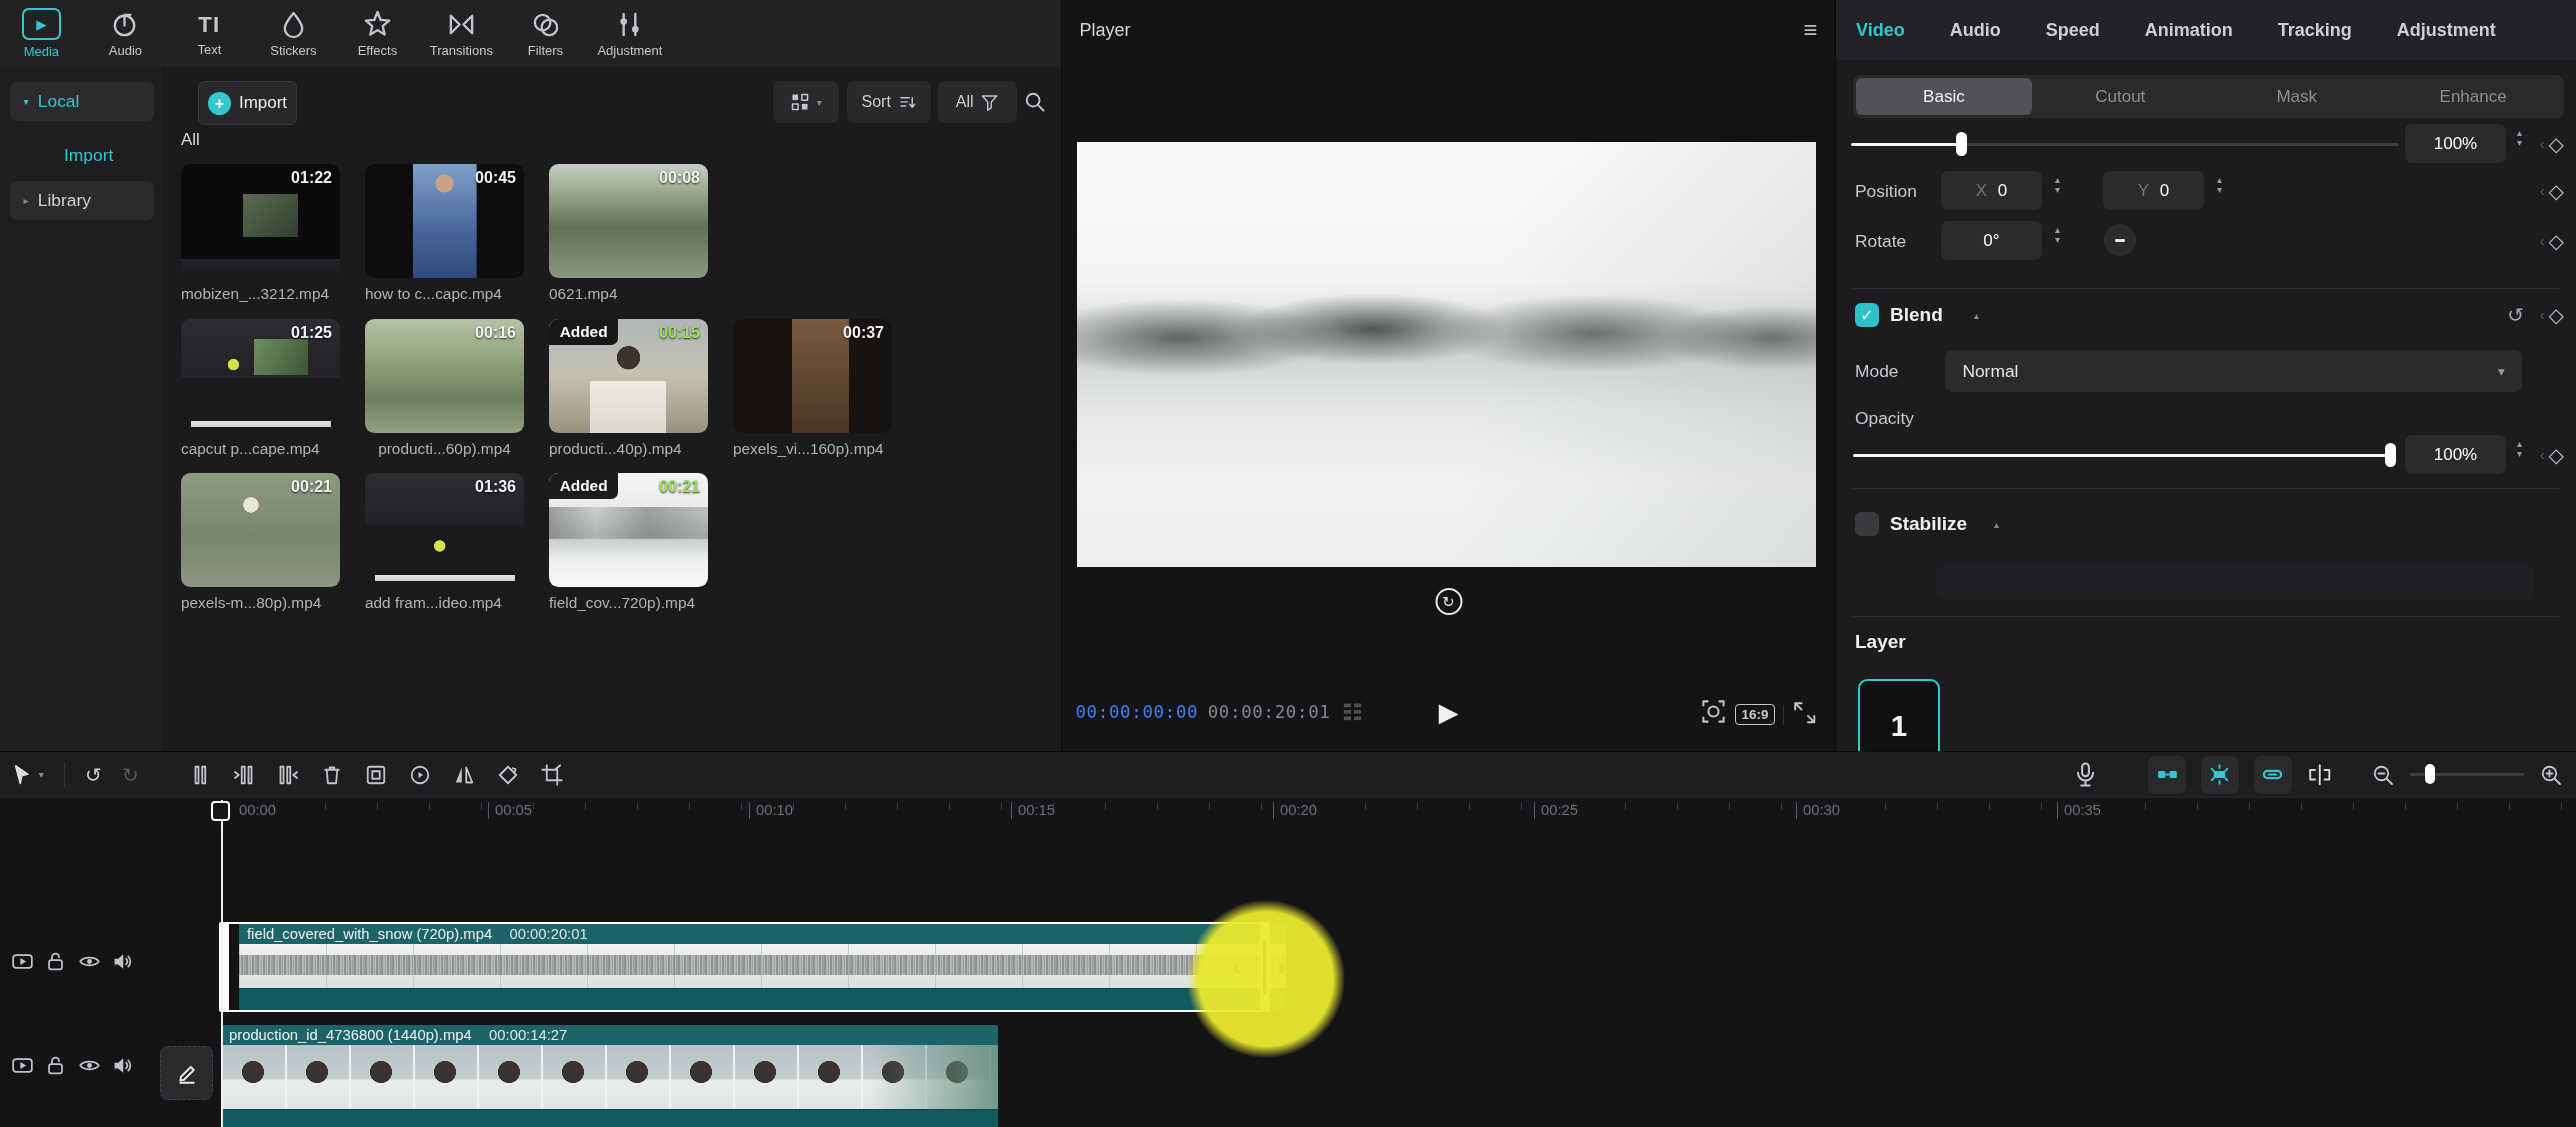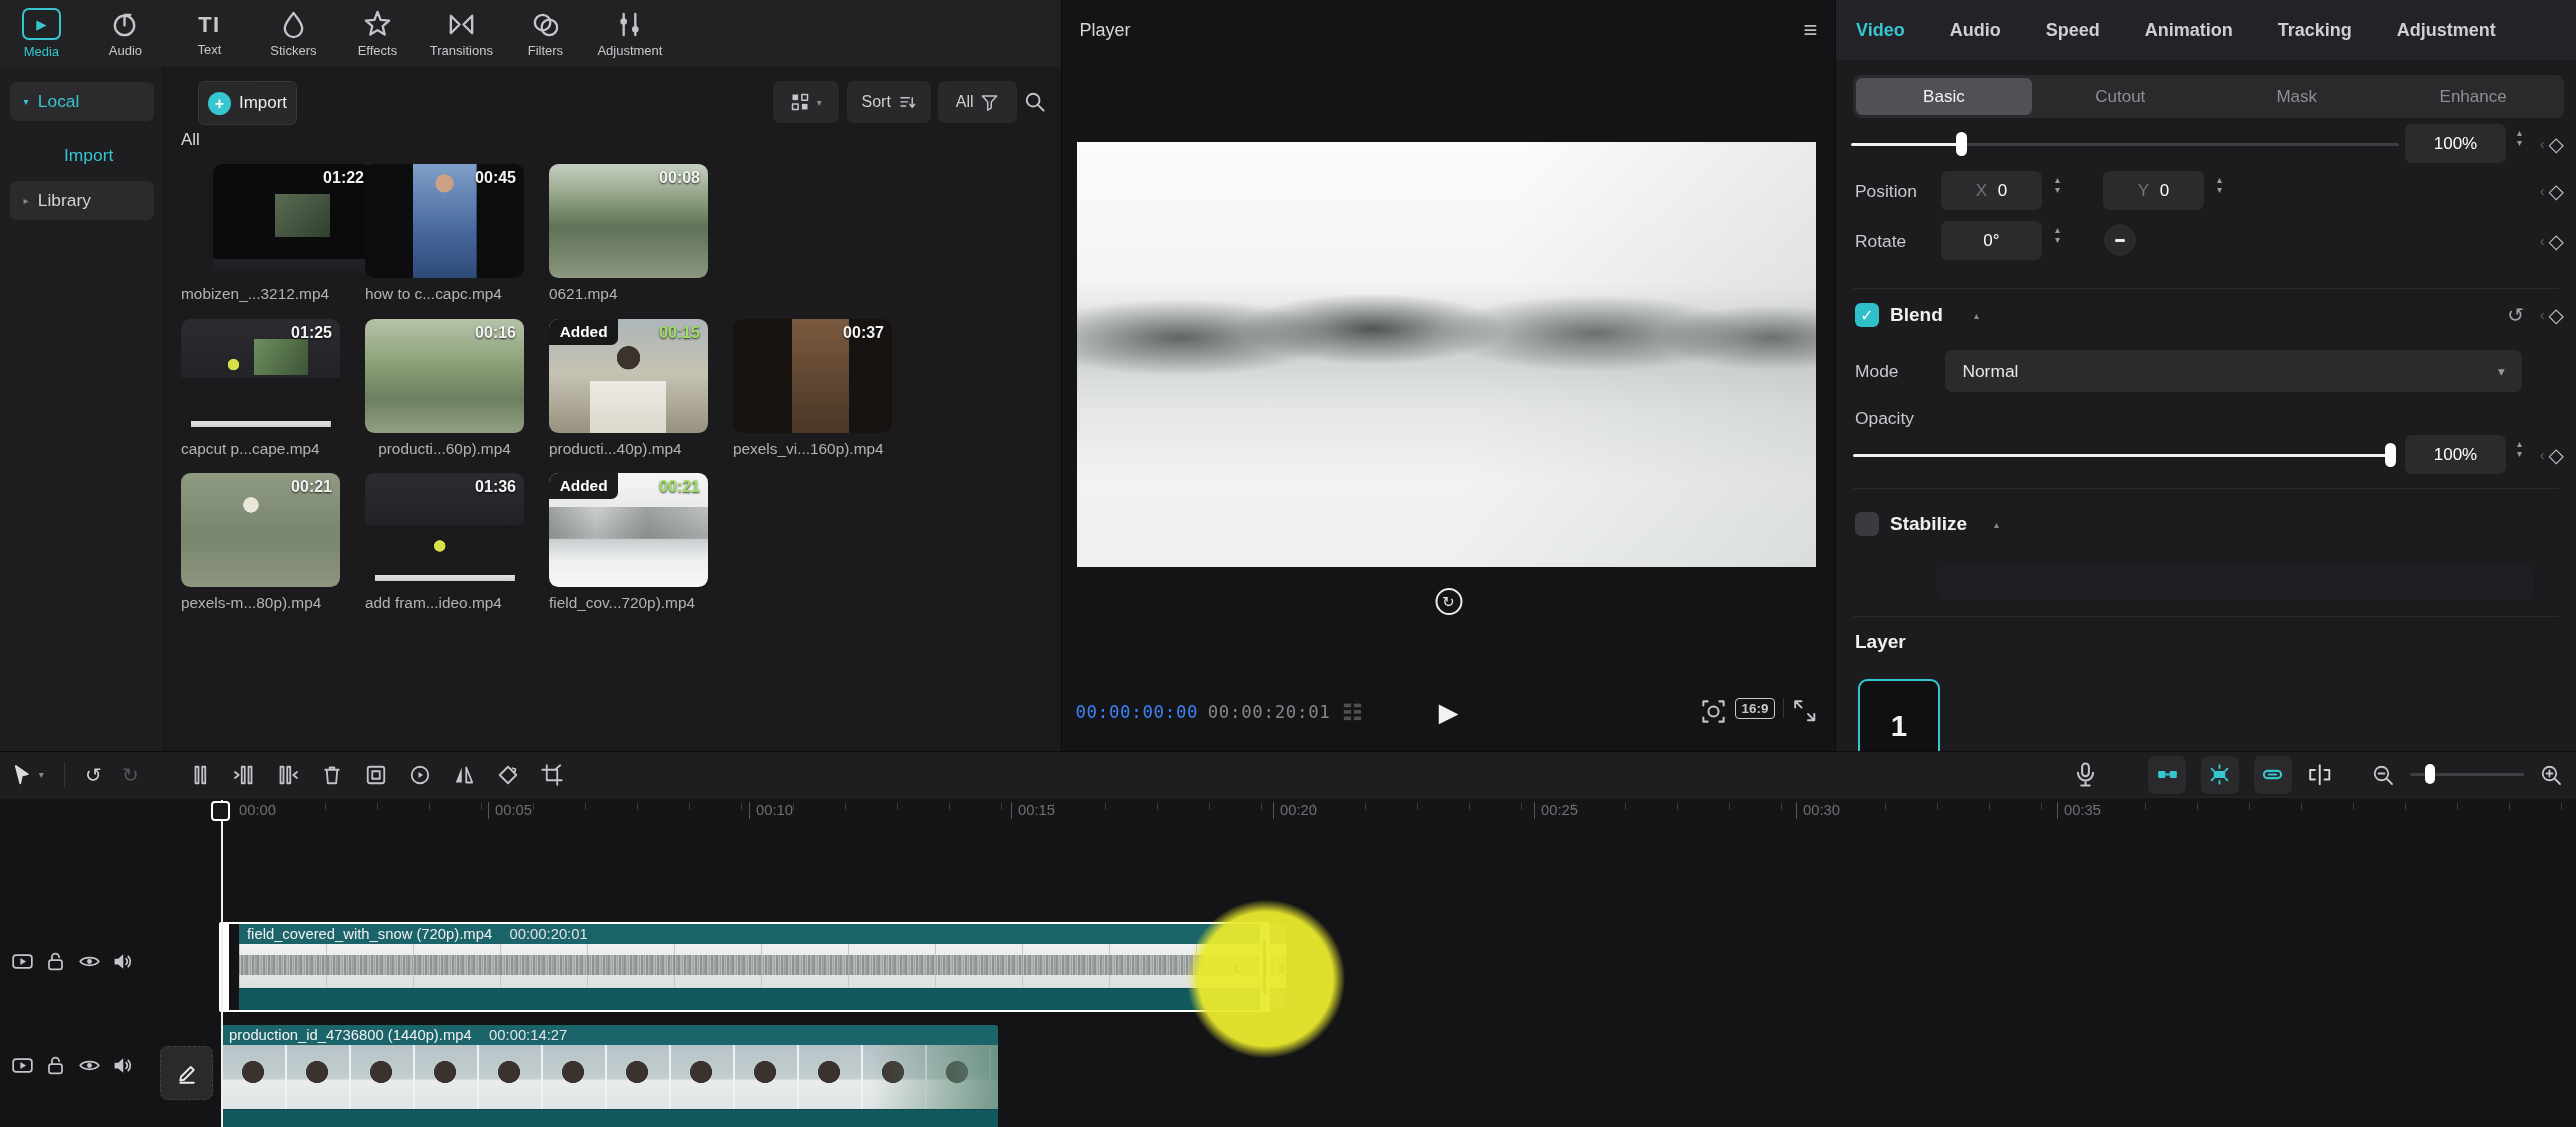--- a/index.html
+++ b/index.html
@@ -35,21 +35,21 @@
   .section-label{left:181px;top:130px;font-size:17px;color:#d8d8da;}
 
   
   .mitem{width:159px;}
   .thumb{width:159px;height:114px;border-radius:9.4px;position:relative;overflow:hidden;background:#0c0c0e;}
   .dur{position:absolute;top:5.4px;right:8px;font-size:16px;font-weight:700;color:#f2f2f2;text-shadow:0 0.7px 2px rgba(0,0,0,.8);}
   .dur.green{color:#9ede63;}
   .added{position:absolute;top:0;left:0;background:rgba(10,10,12,.92);color:#fff;font-size:15.4px;font-weight:700;padding:4px 10.7px;border-radius:8px 0 6.7px 0;}
   .mname{margin-top:6.7px;font-size:15.4px;color:#b3b3b6;white-space:nowrap;overflow:hidden;max-width:159px;}
   
-  .t-scr1{background-color:#0b0b0d;background-image:linear-gradient(135deg,#5b6b52,#30402e),linear-gradient(#242428,#19191c);background-size:55px 43px,100% 19px;background-position:60% 42%,0 100%;background-repeat:no-repeat;margin-left:32px;}
+  .t-scr1{background-color:#0b0b0d;background-image:linear-gradient(135deg,#5b6b52,#30402e),linear-gradient(#242428,#19191c);background-size:55px 43px,100% 19px;background-position:60% 42%,0 100%;background-repeat:no-repeat;}
   .t-vert{background-color:#0d0d0f;background-image:radial-gradient(circle 10px at 50% 17%,#caa182 0 8.7px,transparent 9.4px),linear-gradient(180deg,#7fa0c8,#47679c 60%,#2e4a77);background-size:100% 100%,40% 100%;background-position:center,center;background-repeat:no-repeat;}
   .t-field1{background:linear-gradient(180deg,#c3cfc4 0%,#9fae92 22%,#5f7156 55%,#8b9780 100%);}
   .t-editor{background-color:#1a1a1d;background-image:radial-gradient(circle 6px at 47% 64%,#d6e049 0 5.4px,transparent 6px),linear-gradient(#2b2b30,#232327),linear-gradient(#e2e2e2,#cfcfcf);background-size:100% 100%,100% 46%,88% 6px;background-position:0 0,0 0,center 94%;background-repeat:no-repeat;}
   .t-editor-b{background-image:radial-gradient(circle 6px at 33% 40%,#d6e049 0 5.4px,transparent 6px),linear-gradient(120deg,#6f8f5f,#3c5436),linear-gradient(#2b2b30,#232327),linear-gradient(#e2e2e2,#cfcfcf);background-size:100% 100%,34% 32%,100% 52%,88% 6px;background-position:0 0,70% 26%,0 0,center 94%;background-repeat:no-repeat;}
   .t-field2{background:linear-gradient(180deg,#b6c2a7 0%,#8ba077 40%,#6d7f60 70%,#93a083 100%);}
   .t-beach{background-image:radial-gradient(circle 12.7px at 50% 34%,#3c332c 0 11.4px,transparent 12px),linear-gradient(#eceae4,#ddd8cc),linear-gradient(180deg,#aeb6b9 0%,#c6c2b2 48%,#97917f 100%);background-size:100% 100%,48% 46%,100% 100%;background-position:0 0,center 100%,0 0;background-repeat:no-repeat;}
   .t-dark{background-color:#161311;background-image:linear-gradient(180deg,#7a5a40,#4a3626);background-size:36% 100%;background-position:58% 0;background-repeat:no-repeat;}
   .t-field3{background-image:radial-gradient(circle 8.7px at 44% 28%,#eae6da 0 7.4px,transparent 8px),linear-gradient(180deg,#8f9a83 0%,#79856c 55%,#8d9680 100%);}
   .t-snow{background-image:linear-gradient(90deg,rgba(90,95,92,.55),rgba(130,135,132,.30) 30%,rgba(80,85,82,.50) 62%,rgba(115,120,117,.38)),linear-gradient(180deg,#f5f5f5 0%,#e7e9e9 34%,#c2c7c9 55%,#edefef 76%,#f7f8f8 100%);background-size:100% 28%,100% 100%;background-position:0 42%,0 0;background-repeat:no-repeat;}
 
@@ -62,21 +62,21 @@
       radial-gradient(ellipse 30% 13% at 70% 45%,rgba(72,78,74,.75),transparent 70%),
       radial-gradient(ellipse 22% 11% at 94% 46%,rgba(66,72,68,.7),transparent 70%),
       linear-gradient(100deg,transparent 55%,rgba(150,156,150,.22)),
       linear-gradient(180deg,#fbfbfb 0%,#f3f4f4 33%,#cfd3d2 50%,#e4e7e6 63%,#f1f3f2 80%,#edf0ee 100%);}
   .refresh-circle{left:50%;top:588px;transform:translateX(-50%);width:27px;height:27px;border:2px solid #ececee;border-radius:50%;color:#ececee;font-size:14.8px;display:flex;align-items:center;justify-content:center;box-sizing:border-box;}
   .pbar{left:0;right:0;top:690px;height:43px;display:flex;align-items:center;}
   .tc{font-family:"DejaVu Sans Mono","Liberation Mono",monospace;font-size:17.4px;letter-spacing:0.7px;}
   .tc.cur{color:#3b82f6;margin-left:13.4px;}
   .tc.tot{color:#86868a;margin-left:9.4px;}
   .play-center{position:absolute;left:50%;transform:translateX(-50%);color:#f2f2f2;font-size:25.5px;}
-  .pright{position:absolute;right:17.4px;display:flex;align-items:flex-start;gap:8px;}
+  .pright{position:absolute;right:17.4px;display:flex;align-items:flex-end;gap:8px;}
   .ratio-badge{border:1.3px solid #c9c9cc;border-radius:4px;color:#c9c9cc;font-size:13.4px;font-weight:700;padding:2px 5.4px;}
   .pdivider{width:1.3px;height:20px;background:#333337;}
 
   
   .ptabs{left:0;top:0;right:0;height:60px;background:#232327;display:flex;align-items:center;gap:45px;padding-left:20px;box-sizing:border-box;font-size:18px;font-weight:700;color:#cfcfd2;}
   .ptabs .active{color:#35c6d0;}
   .seg{left:17px;top:75px;width:711px;height:43px;background:#2a2a2d;border-radius:8px;display:flex;padding:2.7px;box-sizing:border-box;}
   .seg div{flex:1;display:flex;align-items:center;justify-content:center;font-size:17px;color:#8f8f93;border-radius:6px;}
   .seg .active{background:#505055;color:#f4f4f5;}
   .prow{left:0;right:0;height:40px;}

